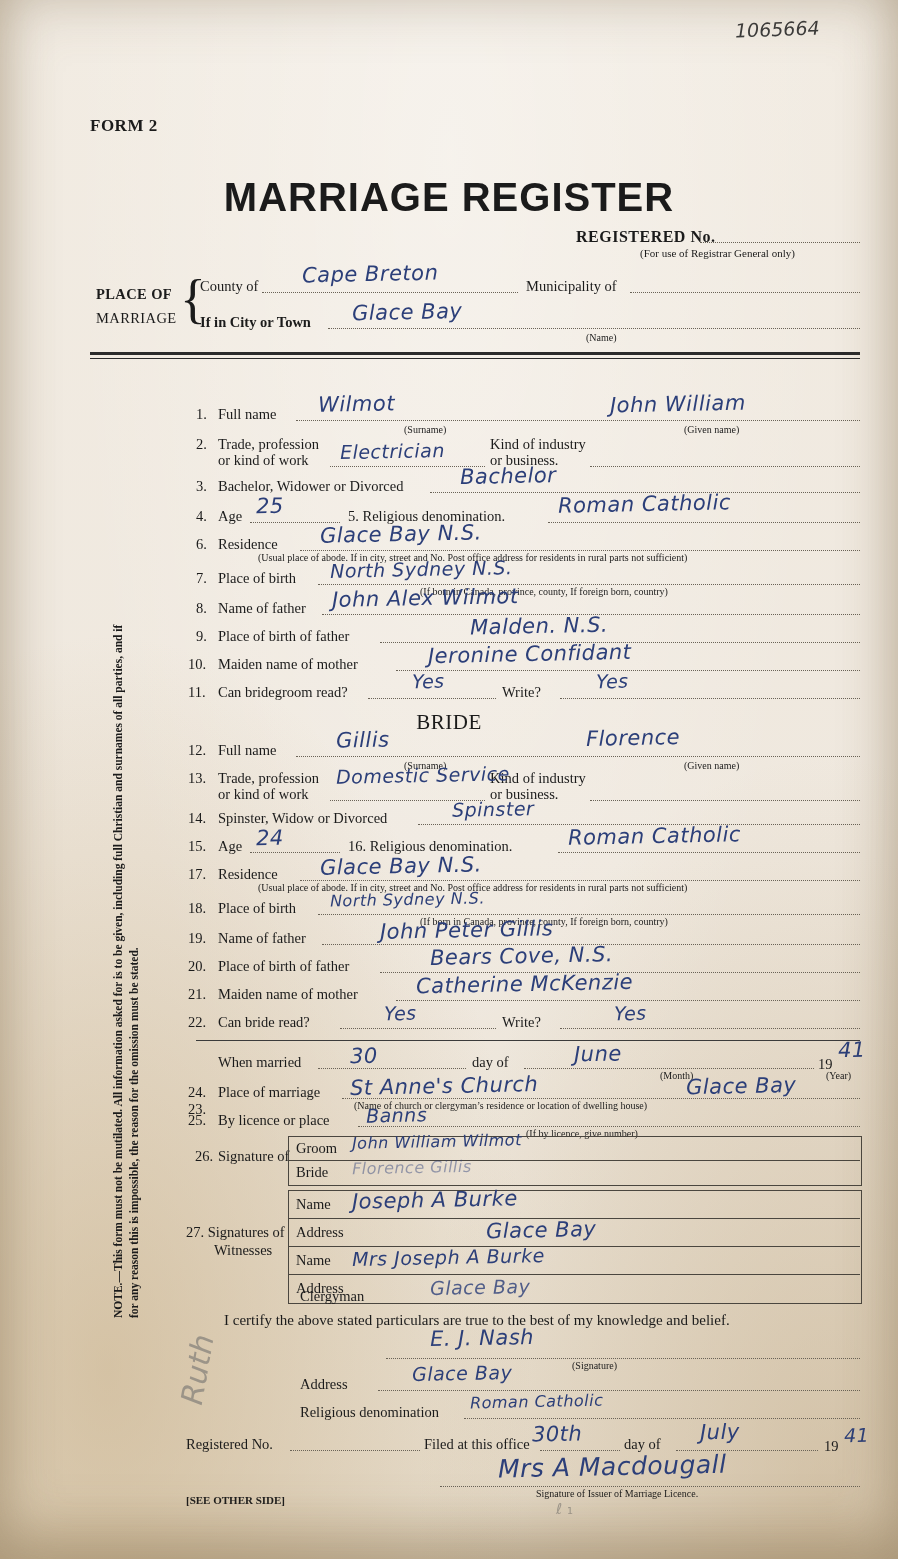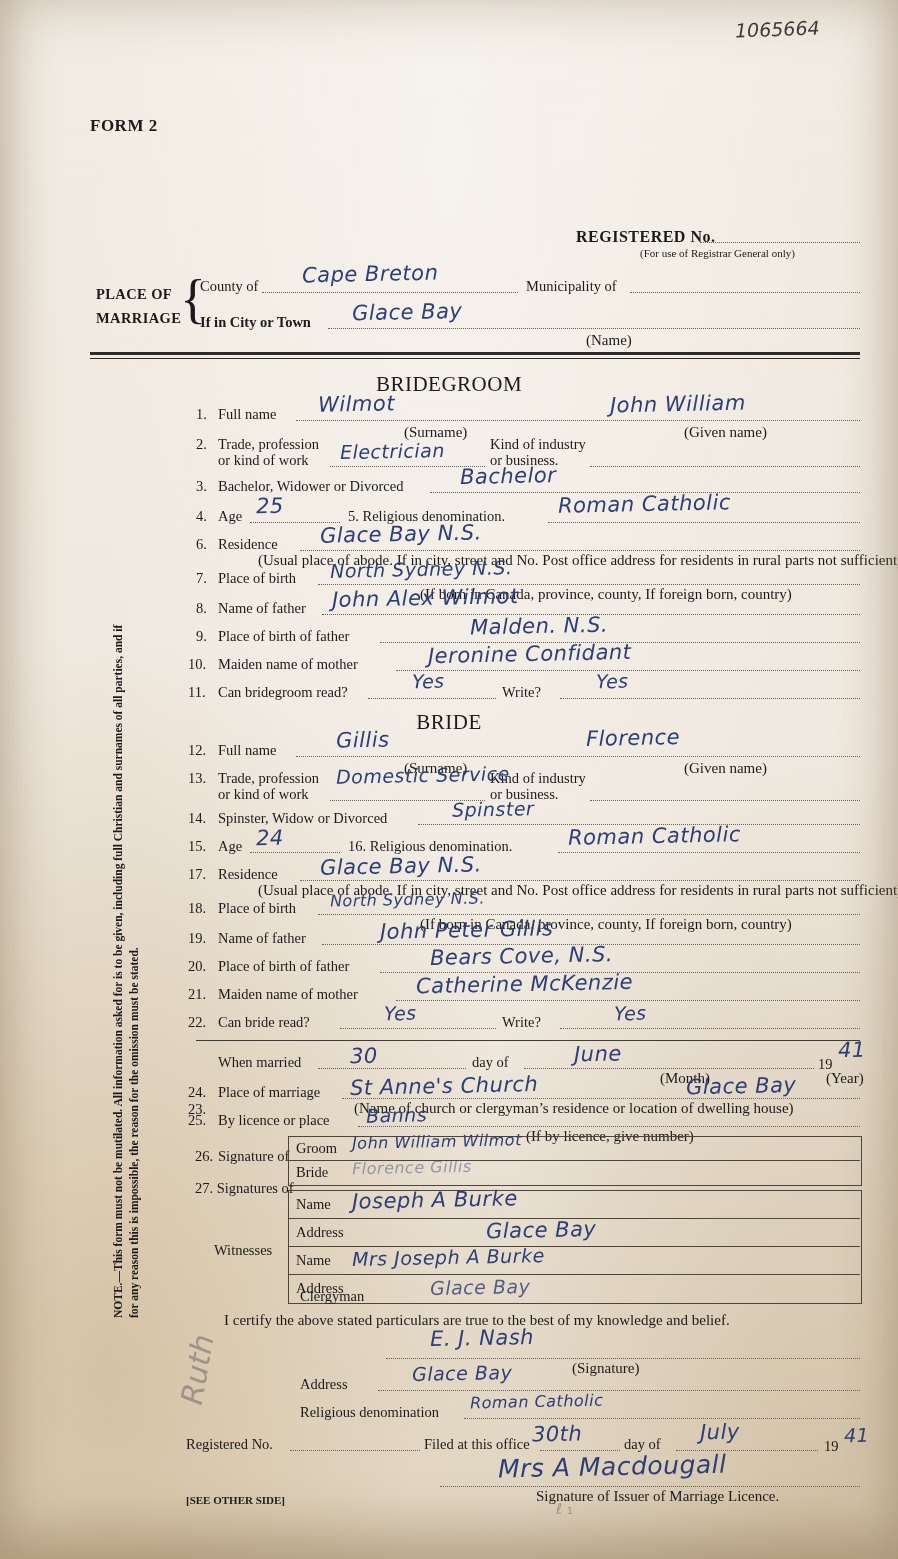--- a/index.html
+++ b/index.html
@@ -37,21 +37,21 @@
     white-space:nowrap;
     display:inline-block;
   }
   .hw.sm{font-size:16px;}
   .hw.lg{font-size:21px;}
 
   .abs{position:absolute;}
   .ln{position:absolute;border-bottom:1px dotted #6a6357;}
 
   .lbl{position:absolute;font-size:14.5px;white-space:nowrap;}
-  .sub{position:absolute;font-size:15px;white-space:nowrap;}
+  .sub{position:absolute;font-size:10px;white-space:nowrap;}
   .num{position:absolute;font-size:14.5px;}
 
   .topnote{
     position:absolute;left:140px;top:70px;width:660px;text-align:center;
     font-size:14px;font-weight:bold;line-height:20px;
   }
   .form2{position:absolute;left:90px;top:116px;font-size:17px;font-weight:bold;letter-spacing:.5px;}
   .province{position:absolute;left:0;top:142px;width:898px;text-align:center;font-size:23px;letter-spacing:.6px;}
   .title{
     position:absolute;left:0;top:175px;width:898px;text-align:center;
@@ -79,45 +79,45 @@
 </head>
 <body>
 
 <div class="paper"></div>
 
 <div class="content">
 
   <div class="archnum">1065664</div>
 
   <div class="form2">FORM 2</div>
+  <div class="title">MARRIAGE REGISTER</div>
 
   <div class="regno">REGISTERED No.</div>
   <div class="ln" style="left:700px;top:242px;width:160px;"></div>
   <div class="regno-sub">(For use of Registrar General only)</div>
 
   <div class="lbl" style="left:96px;top:286px;font-weight:bold;letter-spacing:.4px;">PLACE OF</div>
-  <div class="lbl" style="left:96px;top:310px;font-weight:bold;letter-spacing:.4px;">MARRIAGE</div>
+  <div class="lbl" style="left:96px;top:310px;font-weight:normal;letter-spacing:.4px;">MARRIAGE</div>
   <div class="brace2" style="left:180px;top:272px;">{</div>
 
   <div class="lbl" style="left:200px;top:278px;">County of</div>
   <div class="ln" style="left:262px;top:292px;width:256px;"></div>
   <div class="abs" style="left:302px;top:262px;"><span class="hw lg">Cape Breton</span></div>
 
   <div class="lbl" style="left:526px;top:278px;">Municipality of</div>
   <div class="ln" style="left:630px;top:292px;width:230px;"></div>
 
   <div class="lbl" style="left:200px;top:314px;font-weight:bold;">If in City or Town</div>
   <div class="ln" style="left:328px;top:328px;width:532px;"></div>
   <div class="abs" style="left:352px;top:300px;"><span class="hw lg">Glace Bay</span></div>
   <div class="sub" style="left:586px;top:332px;">(Name)</div>
 
   <div class="rule" style="left:90px;top:352px;width:770px;height:3px;"></div>
   <div class="rule" style="left:90px;top:358px;width:770px;height:1px;"></div>
 
-  <div class="section" style="top:372px;">BRIDEGROOM</div>
 
   <div class="num" style="left:196px;top:406px;">1.</div>
   <div class="lbl" style="left:218px;top:406px;">Full name</div>
   <div class="ln" style="left:296px;top:420px;width:564px;"></div>
   <div class="abs" style="left:318px;top:392px;"><span class="hw lg">Wilmot</span></div>
   <div class="abs" style="left:610px;top:392px;"><span class="hw lg">John William</span></div>
   <div class="sub" style="left:404px;top:424px;">(Surname)</div>
   <div class="sub" style="left:684px;top:424px;">(Given name)</div>
 
   <div class="num" style="left:196px;top:436px;">2.</div>
@@ -273,21 +273,21 @@
 
   <div class="num" style="left:195px;top:1148px;">26.</div>
   <div class="lbl" style="left:218px;top:1148px;">Signature of</div>
   <div class="abs" style="left:288px;top:1136px;width:572px;height:48px;border:1px solid #4a463f;"></div>
   <div class="abs" style="left:288px;top:1160px;width:572px;height:1px;background:#4a463f;"></div>
   <div class="lbl" style="left:296px;top:1140px;">Groom</div>
   <div class="lbl" style="left:296px;top:1164px;">Bride</div>
   <div class="abs" style="left:352px;top:1132px;"><span class="hw sm">John William Wilmot</span></div>
   <div class="abs" style="left:352px;top:1158px;opacity:.45;"><span class="hw sm">Florence Gillis</span></div>
 
-  <div class="lbl" style="left:186px;top:1180px;margin-left:9px;">27. Signatures of</div>
+  <div class="lbl" style="left:186px;top:1224px;">27. Signatures of</div>
   <div class="lbl" style="left:214px;top:1242px;">Witnesses</div>
   <div class="abs" style="left:288px;top:1190px;width:572px;height:112px;border:1px solid #4a463f;"></div>
   <div class="abs" style="left:288px;top:1218px;width:572px;height:1px;background:#4a463f;"></div>
   <div class="abs" style="left:288px;top:1246px;width:572px;height:1px;background:#4a463f;"></div>
   <div class="abs" style="left:288px;top:1274px;width:572px;height:1px;background:#4a463f;"></div>
 
   <div class="lbl" style="left:296px;top:1196px;">Name</div>
   <div class="lbl" style="left:296px;top:1224px;">Address</div>
   <div class="lbl" style="left:296px;top:1252px;">Name</div>
   <div class="lbl" style="left:296px;top:1280px;">Address</div>

